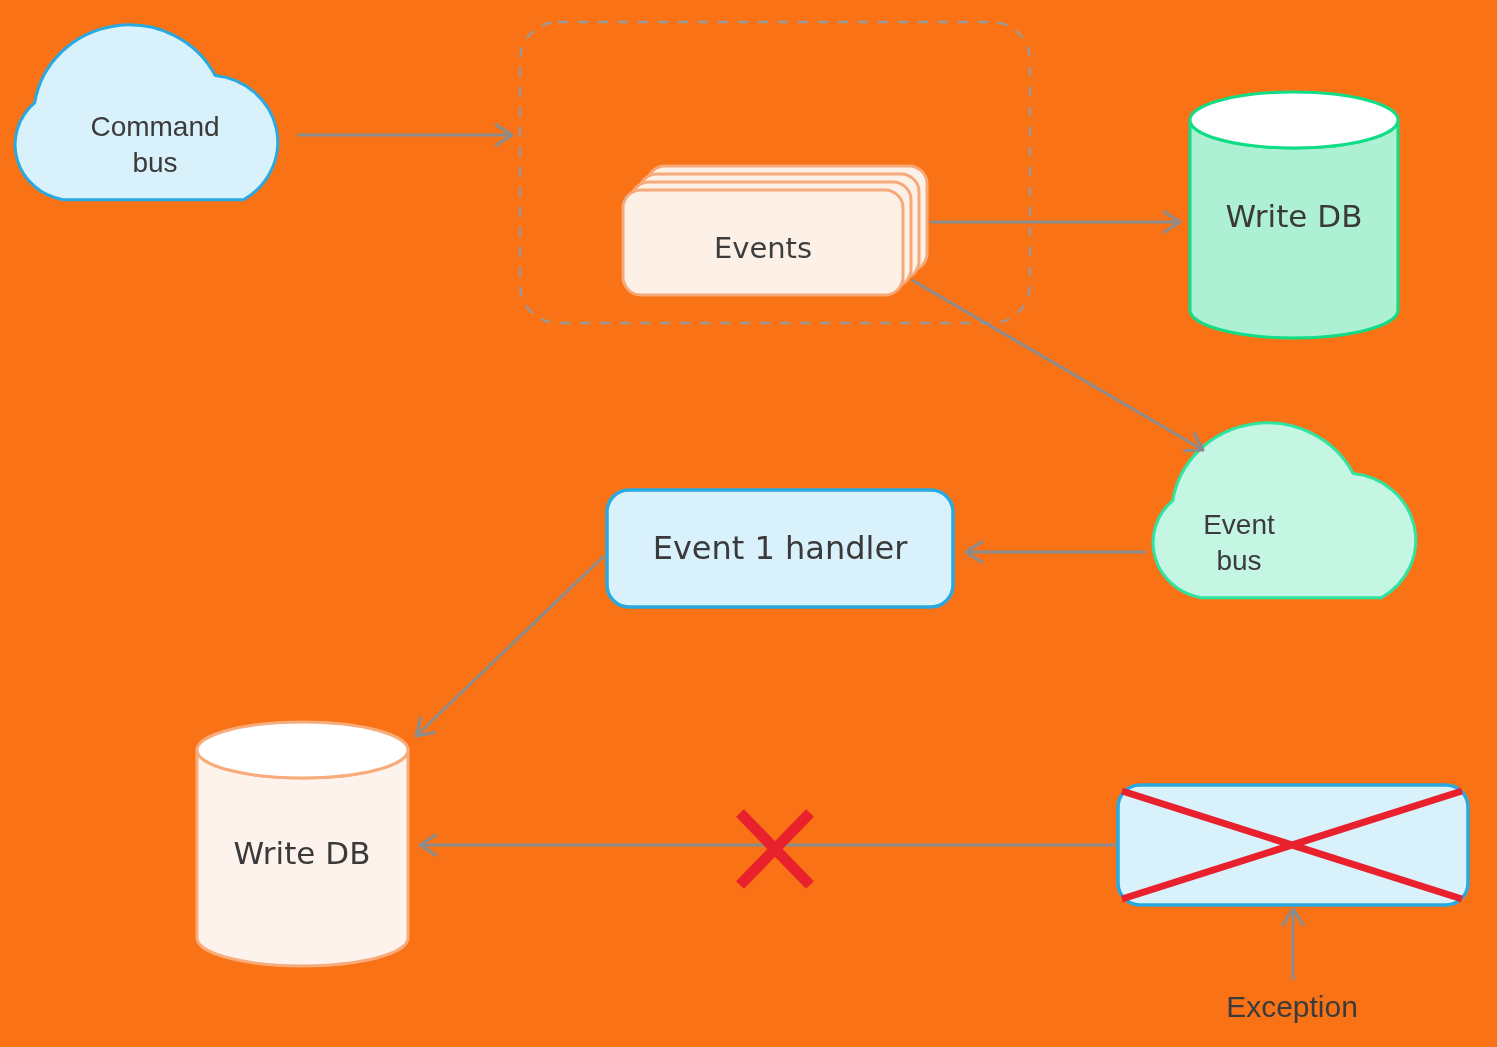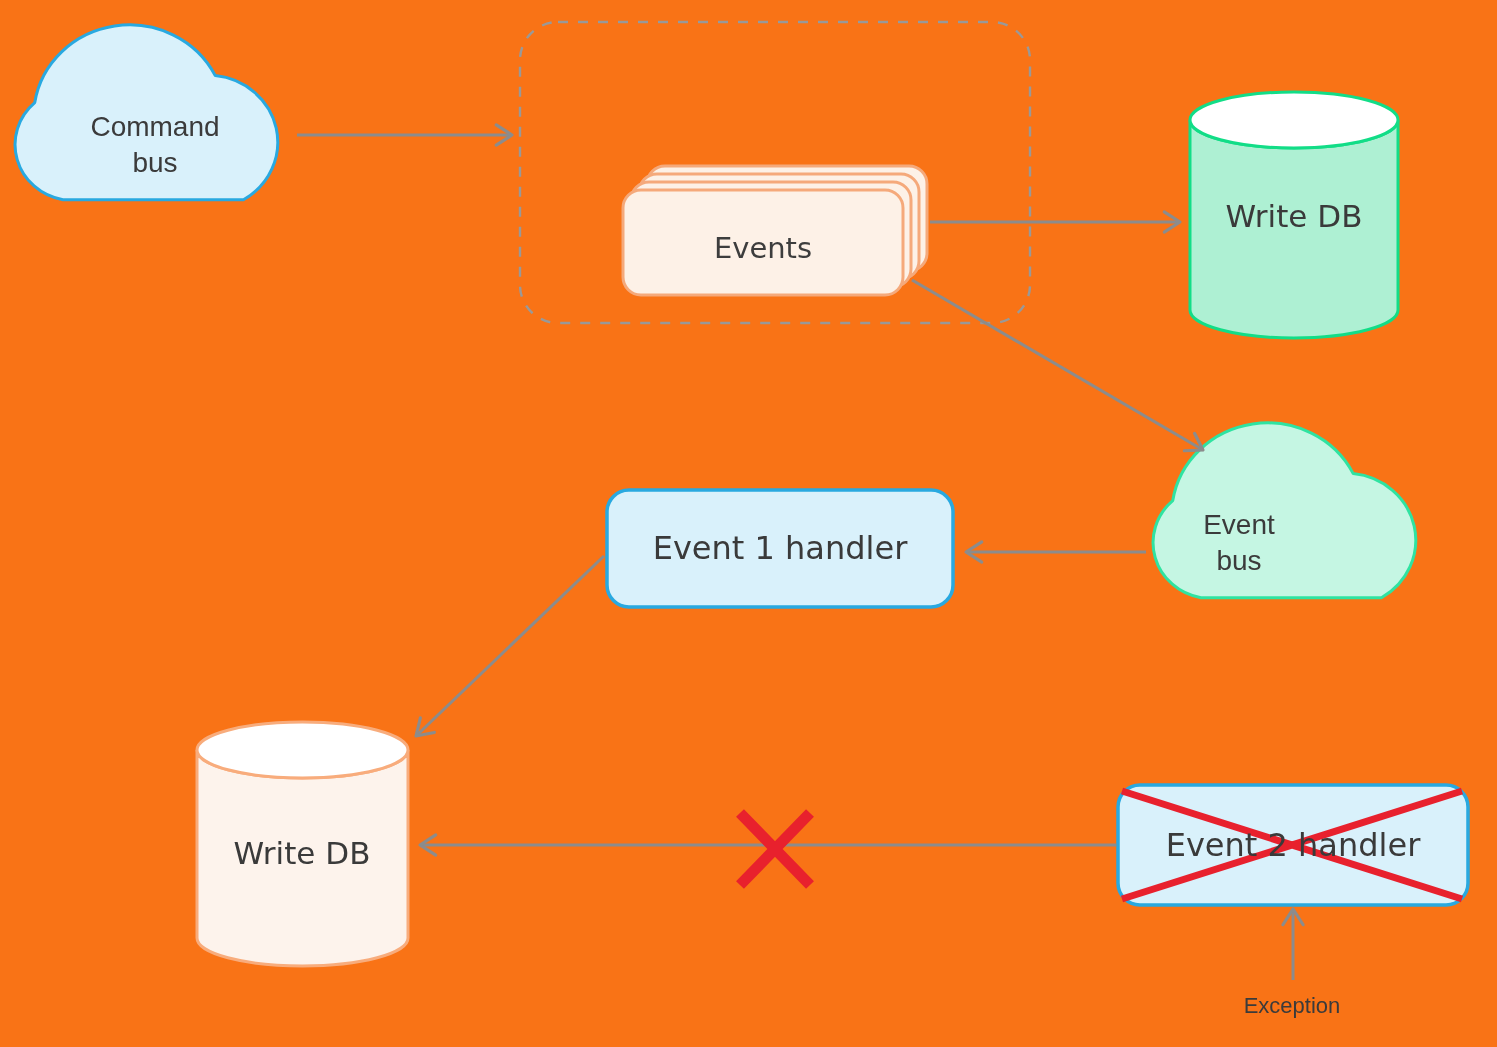--- a/index.html
+++ b/index.html
@@ -15,21 +15,21 @@
     position:absolute;
     transform:translate(-50%,-50%);
     text-align:center;
     color:#3b3b3b;
     white-space:nowrap;
     line-height:1.3;
   }
   .lbl-cloud{font-family:"Liberation Sans", sans-serif;font-size:28px;font-weight:400;}
   .lbl-light{font-family:"DejaVu Sans", sans-serif;font-size:29px;font-weight:400;color:#3d3d3d;}
   .lbl-node{font-family:"DejaVu Sans", sans-serif;font-size:31px;font-weight:400;color:#3a3a3a;}
-  .lbl-plain{font-family:"Liberation Sans", sans-serif;font-size:22px;font-weight:400;color:#3b3b3b;text-align:center;}
+  .lbl-plain{font-family:"Liberation Sans", sans-serif;font-size:30px;font-weight:400;color:#3b3b3b;text-align:center;}
 </style>
 </head>
 <body>
 
 <div class="stage">
 
   <svg width="1497" height="1047" viewBox="0 0 1497 1047">
     <defs>
       <marker id="arrowhead" viewBox="0 0 12 12" refX="9.5" refY="6" markerWidth="9" markerHeight="9" orient="auto" markerUnits="strokeWidth">
         <path d="M2.5,1.5 L9.5,6 L2.5,10.5" fill="none" stroke="#8c8c8c" stroke-width="1.4" stroke-linecap="round" stroke-linejoin="round"></path>
@@ -92,17 +92,16 @@
 
   <div class="lbl lbl-cloud" style="left:1239px;top:543px;">
     <div>Event</div>
     <div>bus</div>
   </div>
 
   <div class="lbl lbl-node" style="left:780px;top:549px;font-size:32px;">Event 1 handler</div>
 
   <div class="lbl lbl-node" style="left:302px;top:853px;">Write DB</div>
 
-  <div class="lbl lbl-node" style="left:1293px;top:846px;font-size:32px;">Event 2 handler</div>
 
   <div class="lbl lbl-plain" style="left:1292px;top:1006px;">Exception</div>
 
 </div>
 
 </body></html>

